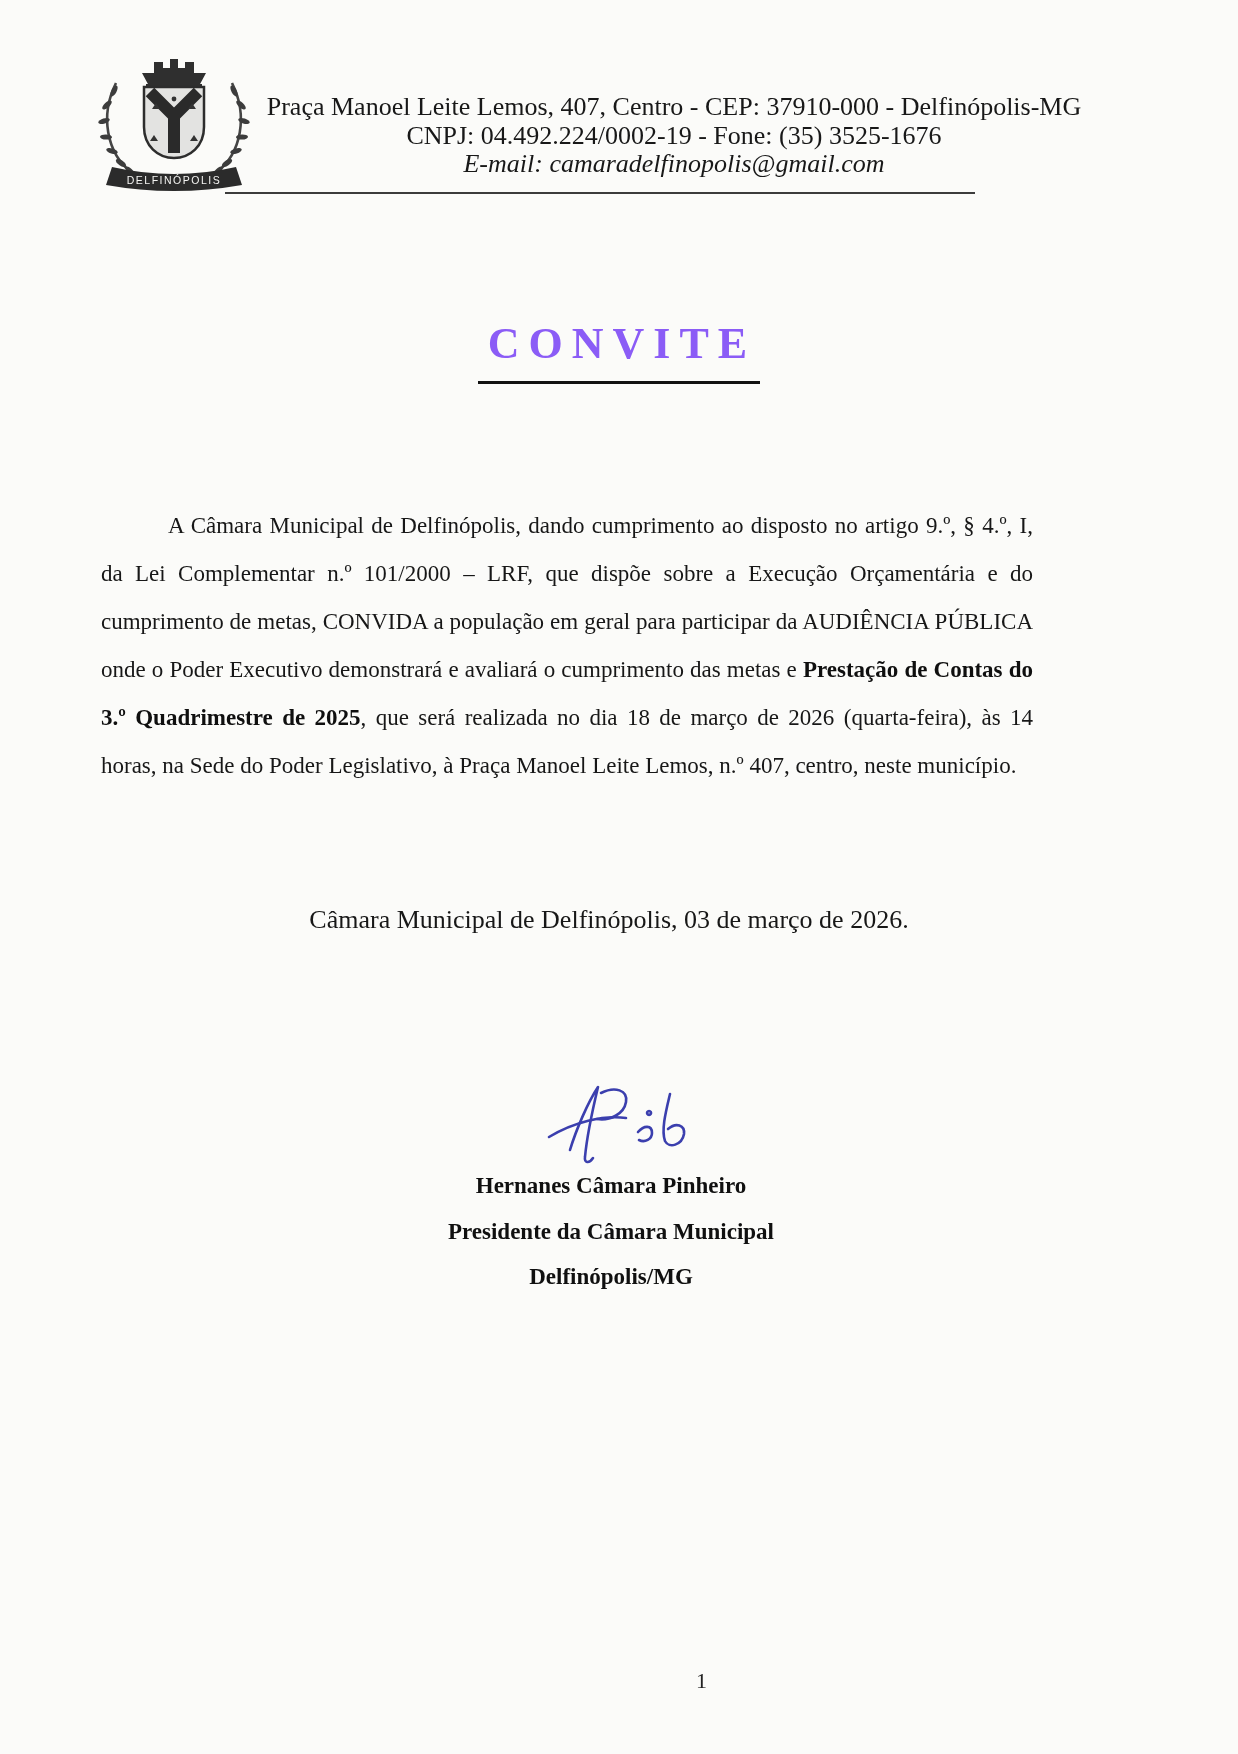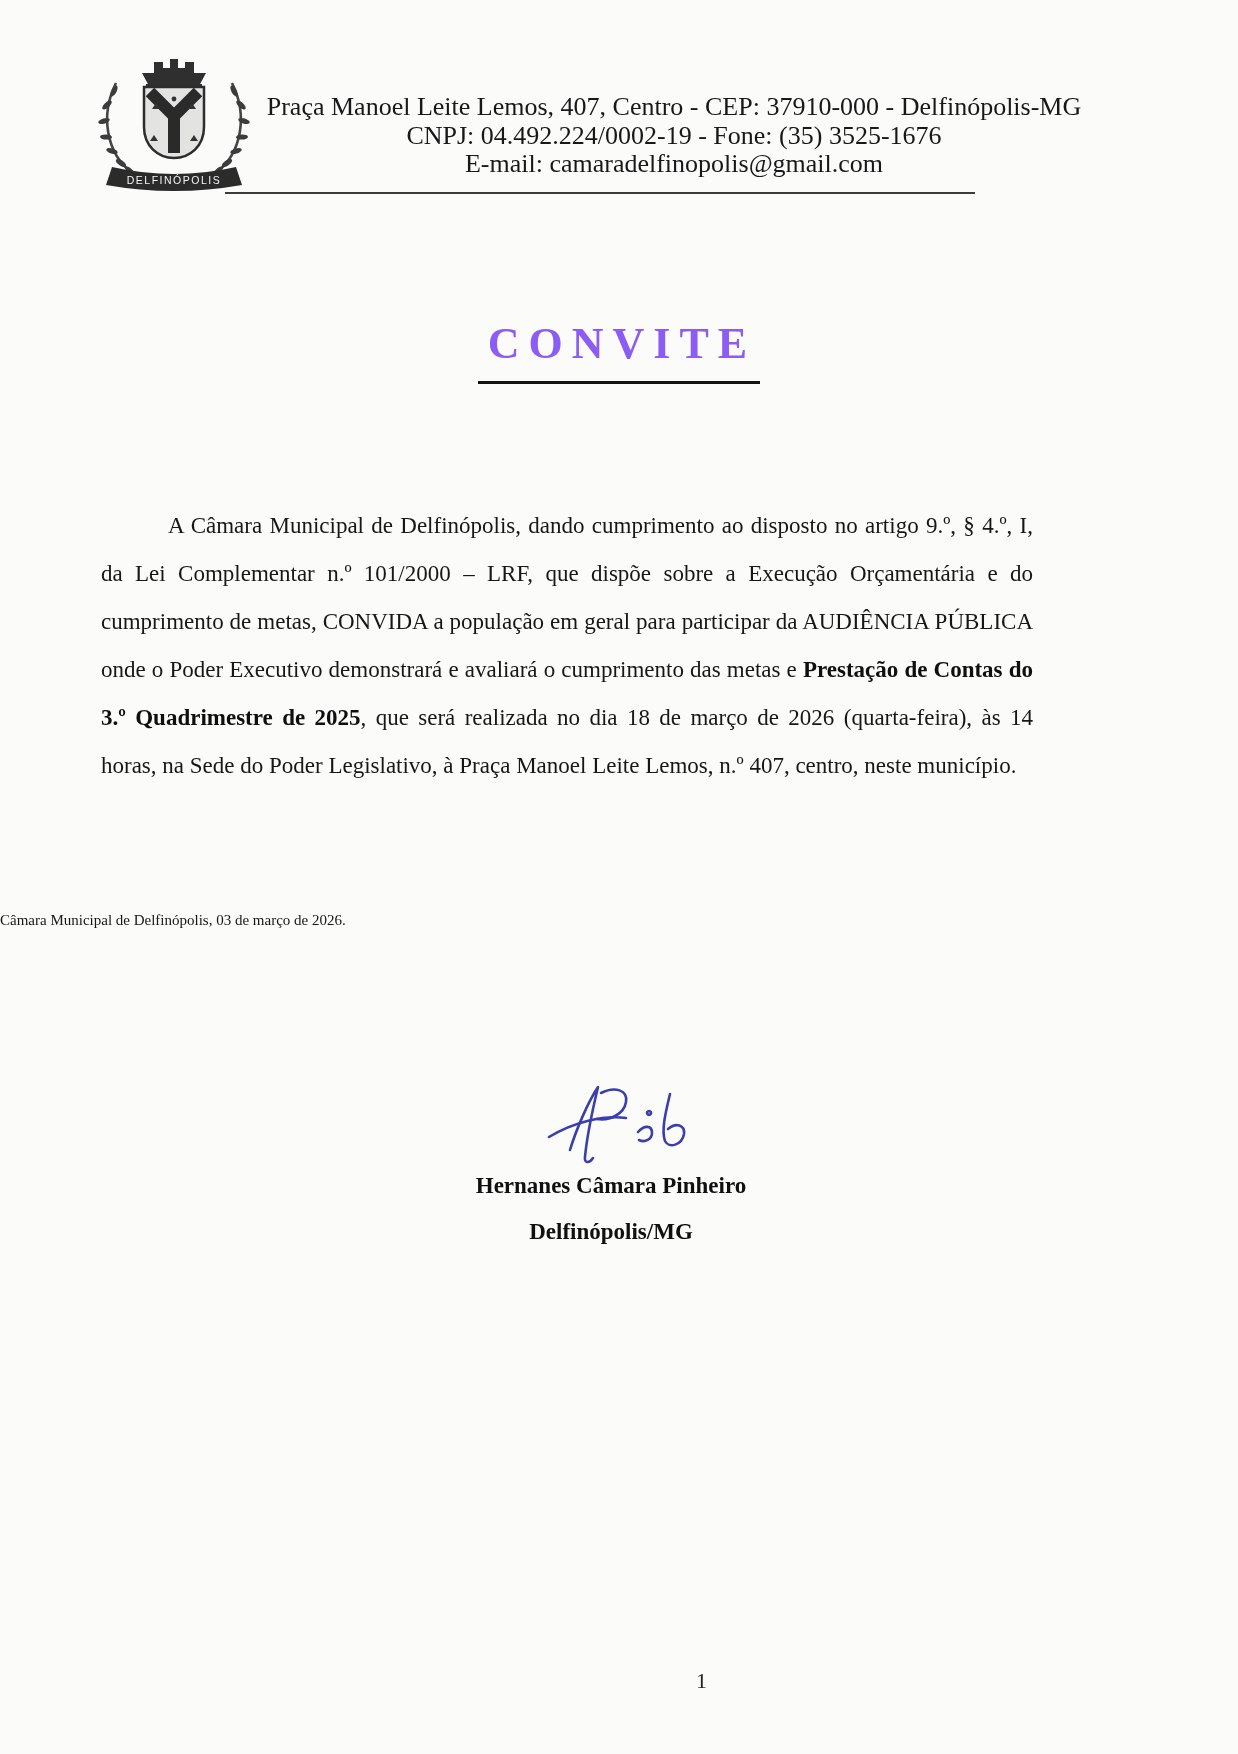--- a/index.html
+++ b/index.html
@@ -16,39 +16,39 @@
   
   .logo{position:absolute;left:88px;top:45px;width:172px;height:150px;}
   .org-name{
     position:absolute;left:120px;right:10px;top:52px;
     text-align:center;font-weight:bold;font-size:38px;line-height:40px;
     letter-spacing:.5px;color:#111;
   }
   .head-line{position:absolute;left:120px;right:10px;text-align:center;font-size:26px;line-height:26px;color:#181818;}
   .head-address{top:94px;}
   .head-cnpj{top:123px;}
-  .head-email{top:151px;}
+  .head-email{top:151px;font-style:italic;}
   .header-rule{position:absolute;left:225px;top:192px;width:750px;height:2px;background:#3c3c3c;}
   
   .title-wrap{position:absolute;left:0;right:0;top:322px;text-align:center;}
   .doc-title{
     display:inline-block;font-weight:bold;font-size:44px;line-height:44px;
     letter-spacing:9px;color:#8b5cf6;
     border-bottom:3px solid #121212;padding:0 4px 15px 10px;
   }
   
   .body-par{
     position:absolute;left:101px;width:932px;top:502px;margin:0;
     font-size:23px;line-height:48px;text-align:justify;text-indent:67px;
     color:#171717;
   }
   .body-par b{font-weight:bold;color:#0f0f0f;}
   .date-line{
     position:absolute;left:0;right:20px;top:905px;
-    font-size:15px;line-height:30px;color:#171717;
+    text-align:center;font-size:26px;line-height:30px;color:#171717;
   }
   
   .signature-svg{position:absolute;left:540px;top:1078px;width:165px;height:92px;}
   .sig-block{
     position:absolute;left:0;right:16px;top:1163px;text-align:center;
     font-weight:bold;font-size:23px;line-height:45.5px;color:#101010;
   }
   .page-number{position:absolute;left:696px;top:1668px;font-size:22px;color:#222;}
 </style>
 </head>
@@ -126,17 +126,18 @@
       <path d="M9,59 C34,44 63,37 86,40"></path>
       <path d="M61,15 C75,8 88,12 86,24 C84,36 70,43 57,41"></path>
       <path d="M98,54 C104,47 112,47 112,55 C112,61 105,65 99,62"></path>
       <path d="M109,37 a2,2 0 1 1 .1,0"></path>
       <path d="M130,16 C126,33 121,52 125,63 C129,71 142,67 144,56 C145,47 136,44 128,51"></path>
     </g>
   </svg>
 
   <div class="sig-block">
     <div>Hernanes Câmara Pinheiro</div>
+    <div>Presidente da Câmara Municipal</div>
     <div>Delfinópolis/MG</div>
   </div>
 
   <div class="page-number">1</div>
 </div>
 
 </body></html>

